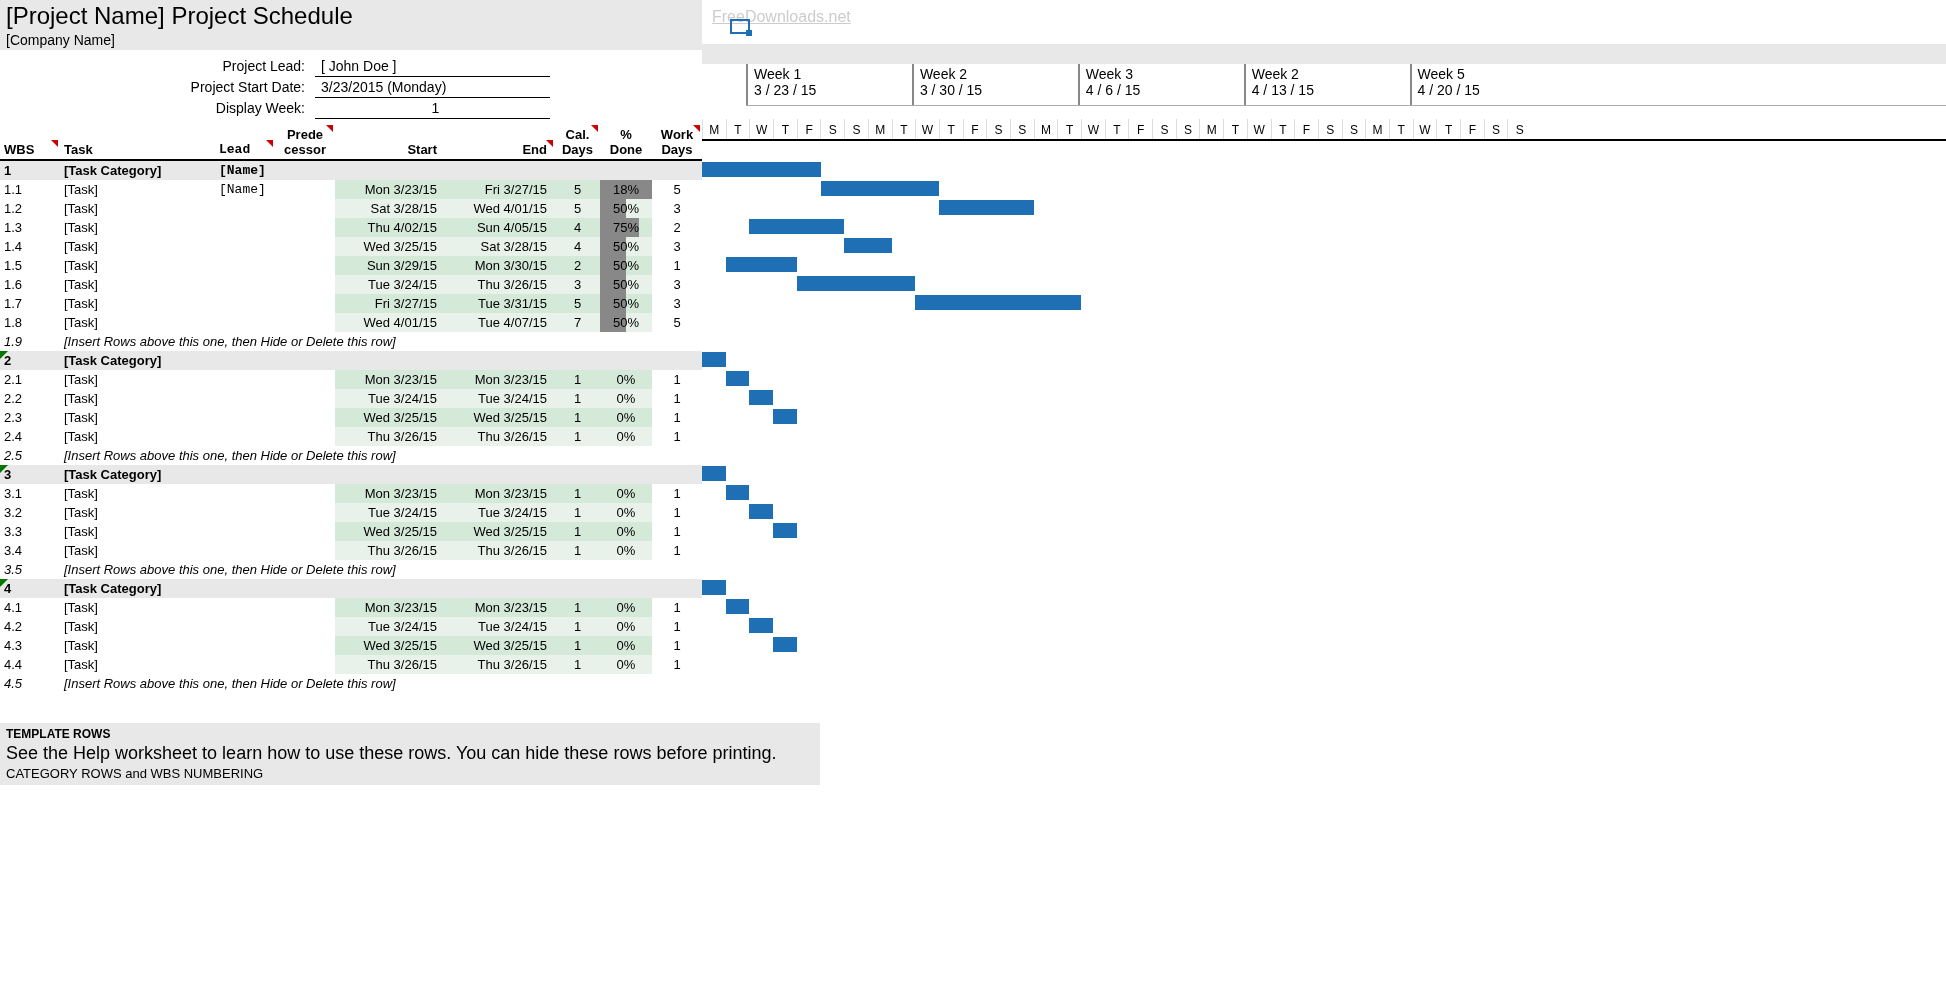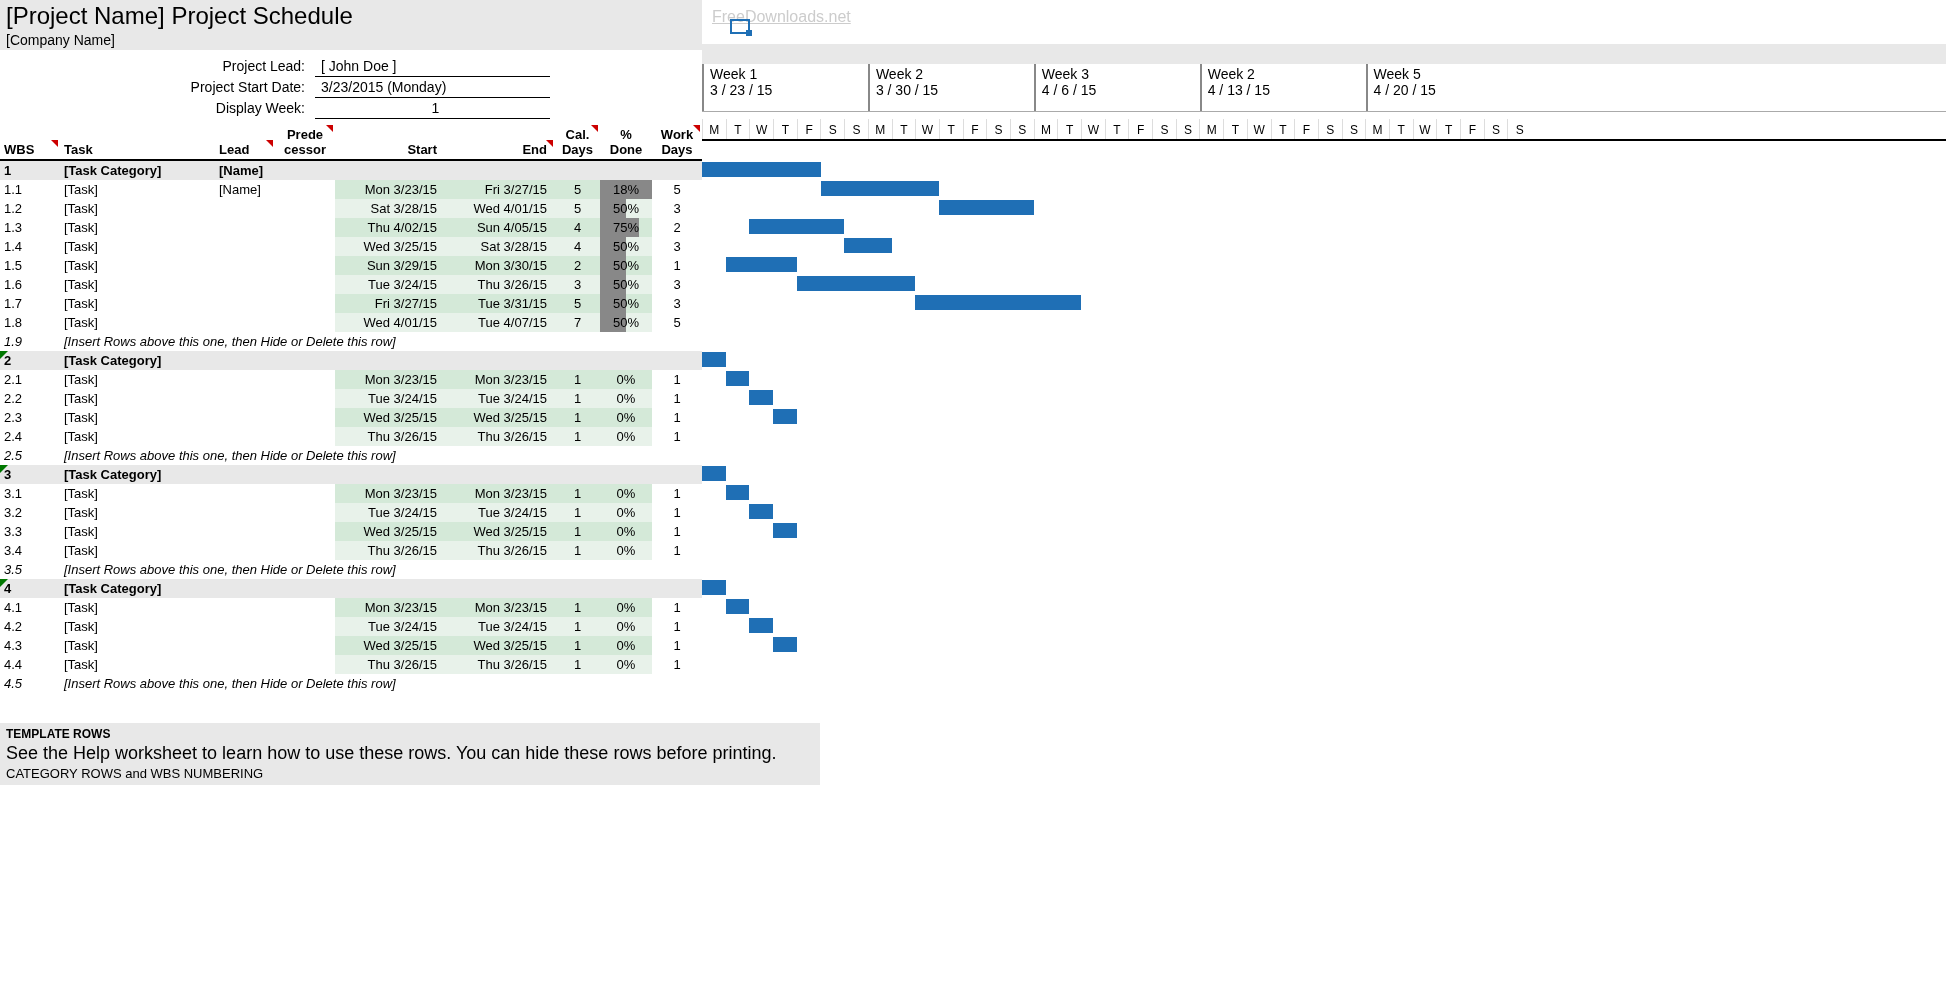--- a/index.html
+++ b/index.html
@@ -11,39 +11,39 @@
 .meta { display:flex; margin-top:6px; }
 .meta-labels { width:315px; text-align:right; font-size:14px; }
 .meta-labels div { height:21px; line-height:21px; padding-right:10px; }
 .meta-vals { width:235px; }
 .meta-vals div { height:21px; line-height:21px; border-bottom:1px solid #000; padding-left:6px; font-size:14px; }
 .grid { display:flex; }
 .left { width:702px; flex-shrink:0; }
 .right { flex:1; overflow:hidden; background:#fff; }
 .colhead { display:flex; height:42px; align-items:flex-end; border-bottom:2px solid #000; font-weight:bold; font-size:13px; }
 .colhead > div { padding:2px 4px; position:relative; }
-.c-wbs{width:60px;} .c-task{width:155px;} .c-lead{width:60px;} .c-pred{width:60px;text-align:center;}
+.c-wbs{width:60px;} .c-task{width:155px;} .c-lead{width:60px;font-family:Liberation Mono, monospace;} .c-pred{width:60px;text-align:center;}
 .c-start{width:110px;text-align:center;} .c-end{width:110px;text-align:center;}
 .c-cal{width:45px;text-align:center;} .c-done{width:52px;text-align:center;} .c-work{width:50px;text-align:center;}
 .tri { position:absolute; top:0; right:2px; width:0; height:0; border-left:7px solid transparent; border-top:7px solid #c00; }
 .gtri { position:absolute; top:0; left:0; width:0; height:0; border-right:8px solid transparent; border-top:8px solid #070; }
 .row { display:flex; height:19px; line-height:19px; font-size:13px; }
 .row.alt .c-start, .row.alt .c-end, .row.alt .c-cal, .row.alt .c-done { background:#d4e9d8; }
 .row .c-start, .row .c-end, .row .c-cal, .row .c-done { background:#e8f2ea; }
 .row > div { padding:0 4px; overflow:hidden; white-space:nowrap; }
 .c-start, .c-end { text-align:right; padding-right:8px !important; }
 .c-cal, .c-work { text-align:center; }
 .c-done { text-align:center; position:relative; }
 .cat { background:#e8e8e8; font-weight:bold; }
 .cat > div { background:#e8e8e8 !important; }
 .note { font-style:italic; }
 .note > div { background:#fff !important; }
 .pctbar { position:absolute; left:0; top:0; height:100%; background:#888; z-index:0; }
 .pcttxt { position:relative; z-index:1; }
-.weekhdr { display:flex; height:48px; border-bottom:1px solid #aaa; }
+.weekhdr { display:flex; height:42px; border-bottom:1px solid #aaa;margin-left:44px; }
 .week { border-left:2px solid #888; padding:2px 6px; font-size:14px; flex-shrink:0; }
 .week .wn { font-weight:500; }
 .dayhdr { display:flex; height:22px; border-bottom:2px solid #000; }
 .day { width:23.7px; flex-shrink:0; text-align:center; font-size:12px; border-left:1px solid #ddd; line-height:22px; }
 .ganttrow { height:19px; position:relative; }
 .bar { position:absolute; top:2px; height:15px; background:#1f6fb5; }
 .marker { position:absolute; top:-25px; left:28px; width:20px; height:15px; border:2px solid #1f6fb5; }
 .marker::after { content:''; position:absolute; right:-4px; bottom:-4px; width:6px; height:6px; background:#1f6fb5; }
 .footer { margin-top:30px; background:#e8e8e8; padding:4px 6px; width:820px; }
 .footer .t1 { font-weight:bold; font-size:12px; }

